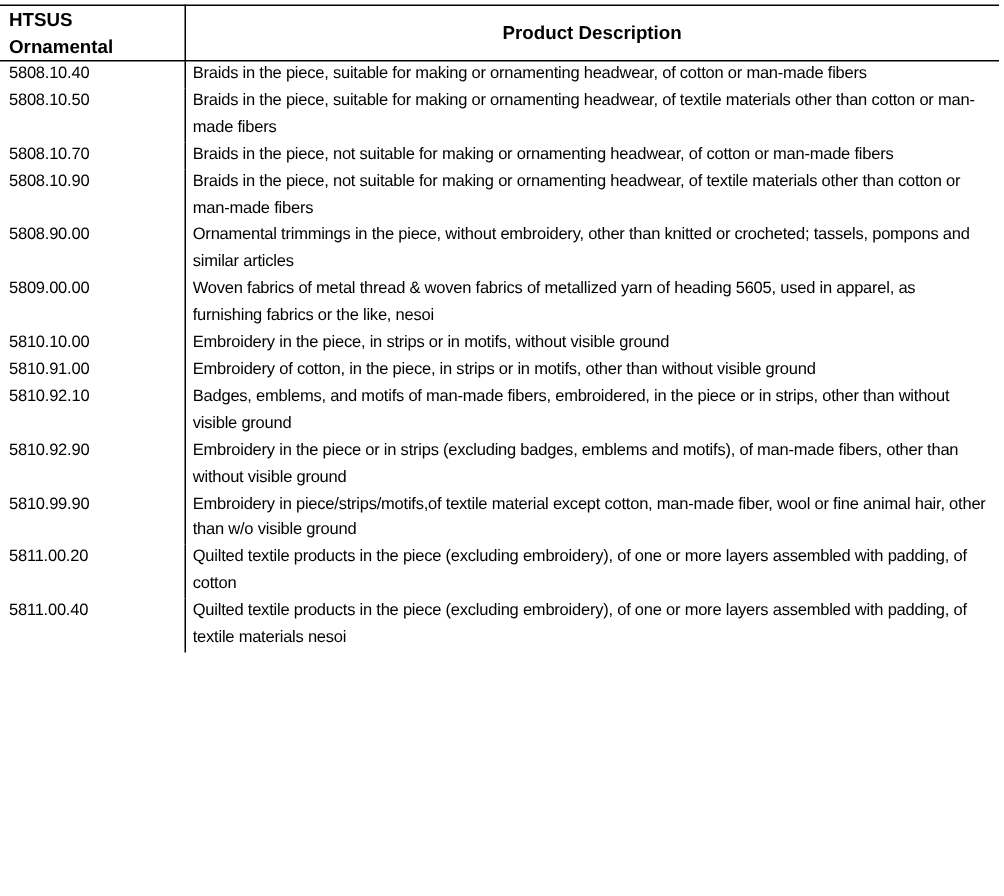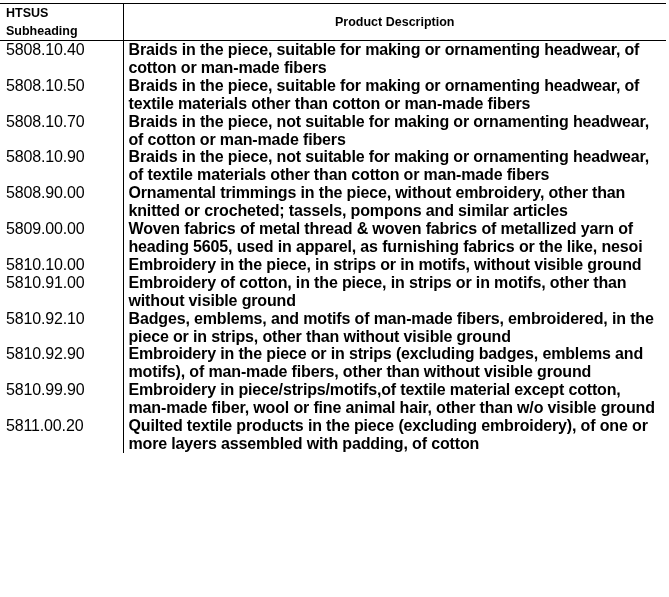--- a/index.html
+++ b/index.html
@@ -39,50 +39,49 @@
     th.code-h {
       text-align: left;
       padding-left: 6px;
       border-right: 1px solid #000;
     }
     th.desc-h {
       text-align: center;
       height: 36px;
     }
     td {
-      font-size: 16px;
+      font-size: 11px;
       line-height: 17.9px;
       vertical-align: top;
       padding: 0;
       letter-spacing: -0.15px;
     }
     td.code {
       padding-left: 6px;
       border-right: 1px solid #000;
     }
     td.desc {
       padding-left: 5px;
       padding-right: 8px;
-      font-weight: bold;
     }
   </style>
 </head>
 <body>
 
 <div class="table-wrap">
   <table>
     <colgroup>
       <col class="code">
       <col class="desc">
     </colgroup>
     <thead>
       <tr>
         <th class="code-h">
           <div>HTSUS</div>
-          <div>Subheading</div>
+          <div>Ornamental</div>
         </th>
         <th class="desc-h">Product Description</th>
       </tr>
     </thead>
     <tbody id="rows">
       <tr>
           <td class="code">5808.10.40</td>
           <td class="desc">Braids in the piece, suitable for making or ornamenting headwear, of cotton or man-made fibers</td>
         </tr>
       <tr>
@@ -122,15 +121,19 @@
           <td class="desc">Embroidery in the piece or in strips (excluding badges, emblems and motifs), of man-made fibers, other than without visible ground</td>
         </tr>
       <tr>
           <td class="code">5810.99.90</td>
           <td class="desc">Embroidery in piece/strips/motifs,of textile material except cotton, man-made fiber, wool or fine animal hair, other than w/o visible ground</td>
         </tr>
       <tr>
           <td class="code">5811.00.20</td>
           <td class="desc">Quilted textile products in the piece (excluding embroidery), of one or more layers assembled with padding, of cotton</td>
         </tr>
+      <tr>
+          <td class="code">5811.00.40</td>
+          <td class="desc">Quilted textile products in the piece (excluding embroidery), of one or more layers assembled with padding, of textile materials nesoi</td>
+        </tr>
     </tbody>
   </table>
 </div>
 
 </body></html>

